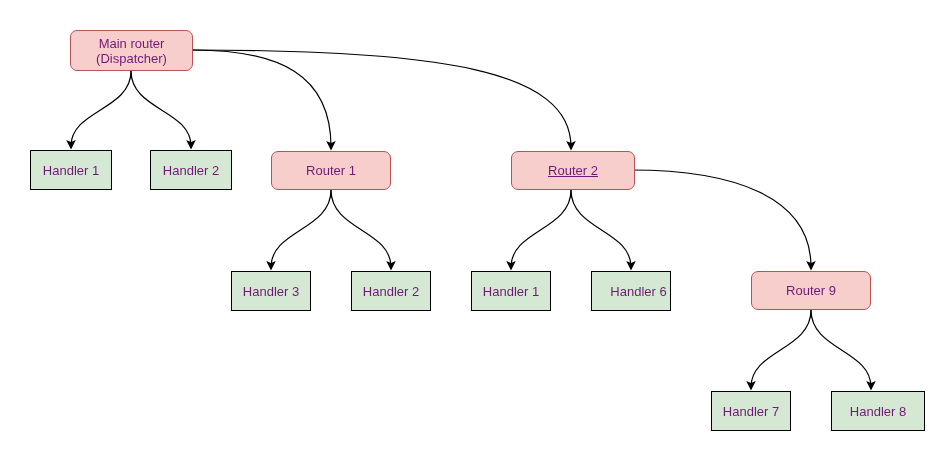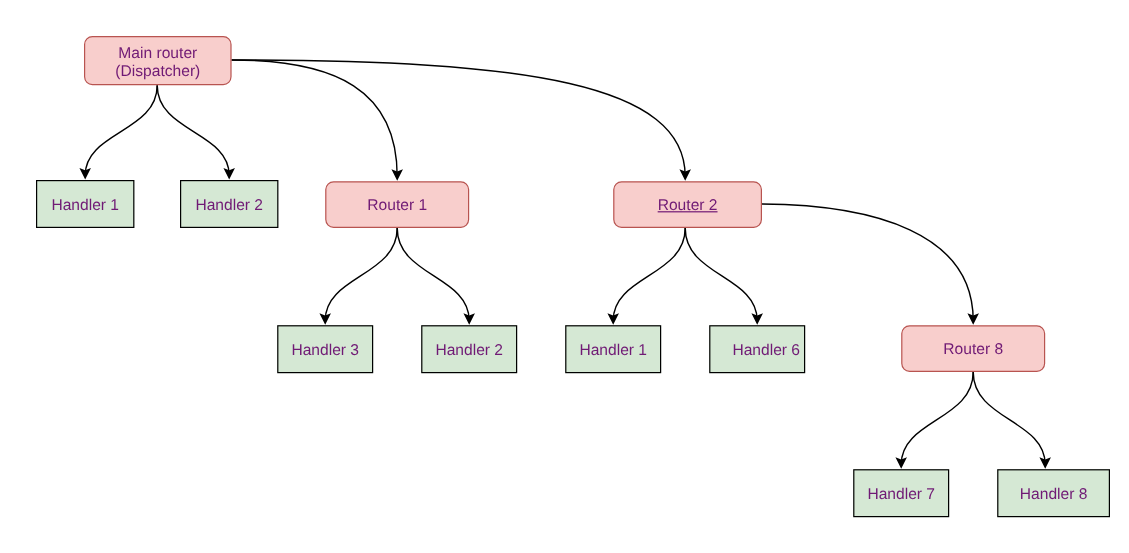--- a/index.html
+++ b/index.html
@@ -84,18 +84,18 @@
       <div class="node node-router" style="left: 70px; top: 30px; width: 123px; height: 41px;"><span class="node-label">Main router
 (Dispatcher)</span></div>
       <div class="node node-handler" style="left: 30px; top: 150px; width: 82px; height: 40px;"><span class="node-label">Handler 1</span></div>
       <div class="node node-handler" style="left: 150px; top: 150px; width: 82px; height: 40px;"><span class="node-label">Handler 2</span></div>
       <div class="node node-router" style="left: 271px; top: 151px; width: 120px; height: 39px;"><span class="node-label">Router 1</span></div>
       <div class="node node-router" style="left: 511px; top: 151px; width: 124px; height: 39px; text-decoration: underline;"><span class="node-label">Router 2</span></div>
       <div class="node node-handler" style="left: 231px; top: 271px; width: 80px; height: 40px;"><span class="node-label">Handler 3</span></div>
       <div class="node node-handler" style="left: 351px; top: 271px; width: 80px; height: 40px;"><span class="node-label">Handler 2</span></div>
       <div class="node node-handler" style="left: 471px; top: 271px; width: 80px; height: 40px;"><span class="node-label">Handler 1</span></div>
       <div class="node node-handler" style="left: 591px; top: 271px; width: 80px; height: 40px; padding-left: 15px;"><span class="node-label">Handler 6</span></div>
-      <div class="node node-router" style="left: 751px; top: 271px; width: 120px; height: 39px;"><span class="node-label">Router 8</span></div>
+      <div class="node node-router" style="left: 751px; top: 271px; width: 120px; height: 39px;"><span class="node-label">Router 9</span></div>
       <div class="node node-handler" style="left: 711px; top: 391px; width: 80px; height: 40px;"><span class="node-label">Handler 7</span></div>
       <div class="node node-handler" style="left: 831px; top: 391px; width: 94px; height: 40px;"><span class="node-label">Handler 8</span></div>
     </div>
 
 </div>
 
 </body></html>

